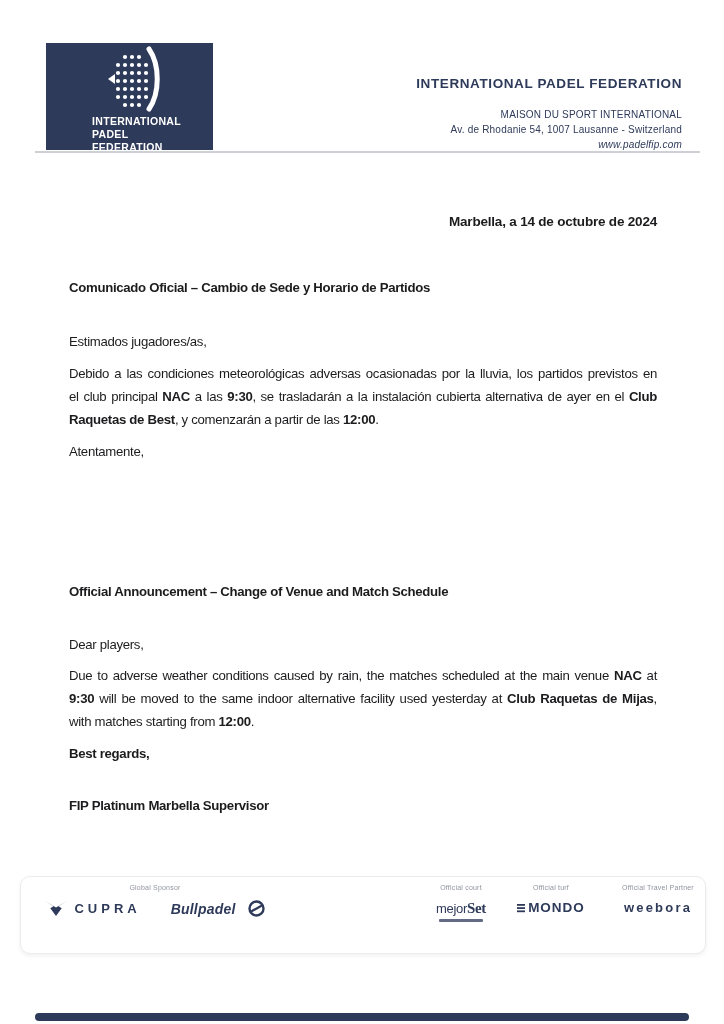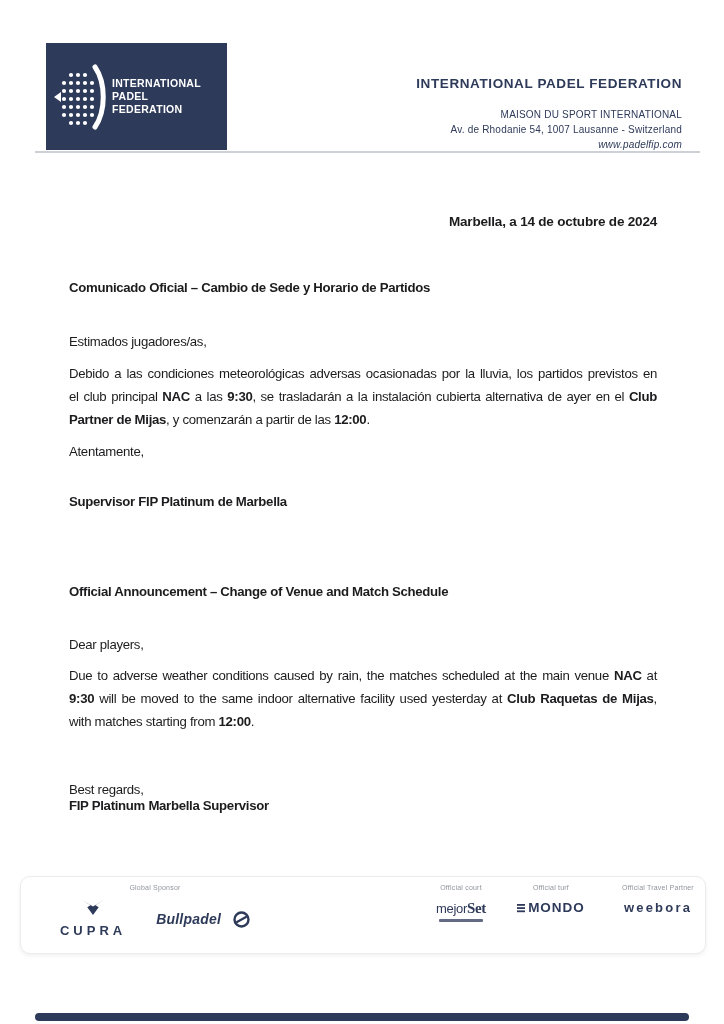--- a/index.html
+++ b/index.html
@@ -2,22 +2,22 @@
 <html><head>
 <meta charset="utf-8">
 <style>
   html,body{margin:0;padding:0;background:#ffffff;}
   .page{
     position:relative;width:724px;height:1024px;background:#ffffff;overflow:hidden;
     font-family:"Liberation Sans","DejaVu Sans",sans-serif;color:#1c1c1e;
   }
   
   .logo-block{
-    position:absolute;left:46px;top:43px;width:181px;height:107px;
-    background:#2e3a59;display:flex;align-items:center;padding-left:8px;box-sizing:border-box;
+    position:absolute;left:46px;top:43px;width:167px;height:107px;
+    background:#2e3a59;display:flex;align-items:center;padding-left:8px;box-sizing:border-box;flex-direction:column;
   }
   .logo-icon{flex:0 0 auto;}
   .logo-text{margin-left:6px;color:#ffffff;font-weight:bold;font-size:10.5px;
     line-height:13px;letter-spacing:.3px;}
   .header-right{position:absolute;right:42px;top:76px;text-align:right;color:#2e3a59;}
   .org-name{font-weight:bold;font-size:13.5px;letter-spacing:.6px;margin-bottom:18px;}
   .addr{font-size:10px;letter-spacing:.2px;margin-bottom:4px;}
   .website{font-size:10px;font-style:italic;letter-spacing:.2px;}
   .header-rule{position:absolute;left:35px;top:151px;width:665px;height:2px;background:#cdd0d4;}
   
@@ -27,35 +27,35 @@
   .para .line{text-align:justify;text-align-last:justify;}
   .para .line.last{text-align-last:left;}
   .t-es-title{top:276px;}
   .t-es-salutation{top:330px;}
   .t-es-body{top:362px;}
   .t-es-closing{top:440px;}
   .t-es-signature{top:490px;}
   .t-en-title{top:580px;}
   .t-en-salutation{top:633px;}
   .t-en-body{top:664px;}
-  .t-en-closing{top:778px;}
+  .t-en-closing{top:742px;font-weight:bold;}
   .t-en-signature{top:794px;}
   
   .sponsor-card{
     position:absolute;left:20px;top:876px;width:684px;height:76px;background:#ffffff;
     border:1px solid #ececec;border-radius:10px;box-shadow:0 2px 4px rgba(0,0,0,.06);
   }
   .grp{position:absolute;top:7px;text-align:center;}
   .grp-label{font-size:7px;color:#8f949c;letter-spacing:.2px;margin-bottom:9px;}
   .logos-row{display:flex;align-items:center;justify-content:center;gap:30px;}
   .grp-global{left:18px;width:232px;}
   .grp-court{left:383px;width:114px;}
   .grp-turf{left:473px;width:114px;}
   .grp-travel{left:575px;width:124px;}
-  .cupra{display:flex;align-items:center;gap:7px;color:#2e3a59;flex-direction:column;}
+  .cupra{display:flex;align-items:center;gap:7px;color:#2e3a59;}
   .cupra-word{font-weight:bold;font-size:13px;letter-spacing:4px;}
   .bullpadel{display:flex;align-items:center;gap:12px;color:#2e3a59;}
   .bullpadel-word{font-weight:bold;font-style:italic;font-size:14px;letter-spacing:.2px;}
   .mejorset{display:inline-block;color:#2e3a59;line-height:1;}
   .mejor-word{font-size:13px;letter-spacing:-.3px;}
   .set-word{font-weight:bold;font-size:15px;letter-spacing:-.3px;font-family:Liberation Serif, serif;}
   .mejorset-tag{width:44px;height:3px;background:#2e3a59;opacity:.75;margin:3px auto 0 auto;border-radius:1px;}
   .mondo{display:flex;align-items:center;justify-content:center;gap:3px;color:#2e3a59;}
   .mondo-word{font-weight:bold;font-size:13.5px;letter-spacing:1px;}
   .weebora-word{font-weight:bold;font-size:13px;letter-spacing:2.2px;color:#2e3a59;}
@@ -120,24 +120,23 @@
 
   <div class="header-rule"></div>
 
   <div class="date">Marbella, a 14 de octubre de 2024</div>
 
   <div class="blk bold t-es-title">Comunicado Oficial – Cambio de Sede y Horario de Partidos</div>
   <div class="blk t-es-salutation">Estimados jugadores/as,</div>
   <div class="blk para t-es-body">
       <div class="line"><span>Debido a las condiciones meteorológicas adversas ocasionadas por la lluvia, los partidos previstos en</span></div>
       <div class="line"><span>el club principal </span><b>NAC</b><span> a las </span><b>9:30</b><span>, se trasladarán a la instalación cubierta alternativa de ayer en el </span><b>Club</b></div>
-      <div class="line last"><b>Partner de Mijas</b><span>, y comenzarán a partir de las </span><b>12:00</b><span>.</span></div>
+      <div class="line last"><b>Raquetas de Best</b><span>, y comenzarán a partir de las </span><b>12:00</b><span>.</span></div>
     </div>
   <div class="blk t-es-closing">Atentamente,</div>
-  <div class="blk bold t-es-signature">Supervisor FIP Platinum de Marbella</div>
 
   <div class="blk bold t-en-title">Official Announcement – Change of Venue and Match Schedule</div>
   <div class="blk t-en-salutation">Dear players,</div>
   <div class="blk para t-en-body">
       <div class="line"><span>Due to adverse weather conditions caused by rain, the matches scheduled at the main venue </span><b>NAC</b><span> at</span></div>
       <div class="line"><b>9:30</b><span> will be moved to the same indoor alternative facility used yesterday at </span><b>Club Raquetas de Mijas</b><span>,</span></div>
       <div class="line last"><span>with matches starting from </span><b>12:00</b><span>.</span></div>
     </div>
   <div class="blk t-en-closing">Best regards,</div>
   <div class="blk bold t-en-signature">FIP Platinum Marbella Supervisor</div>

